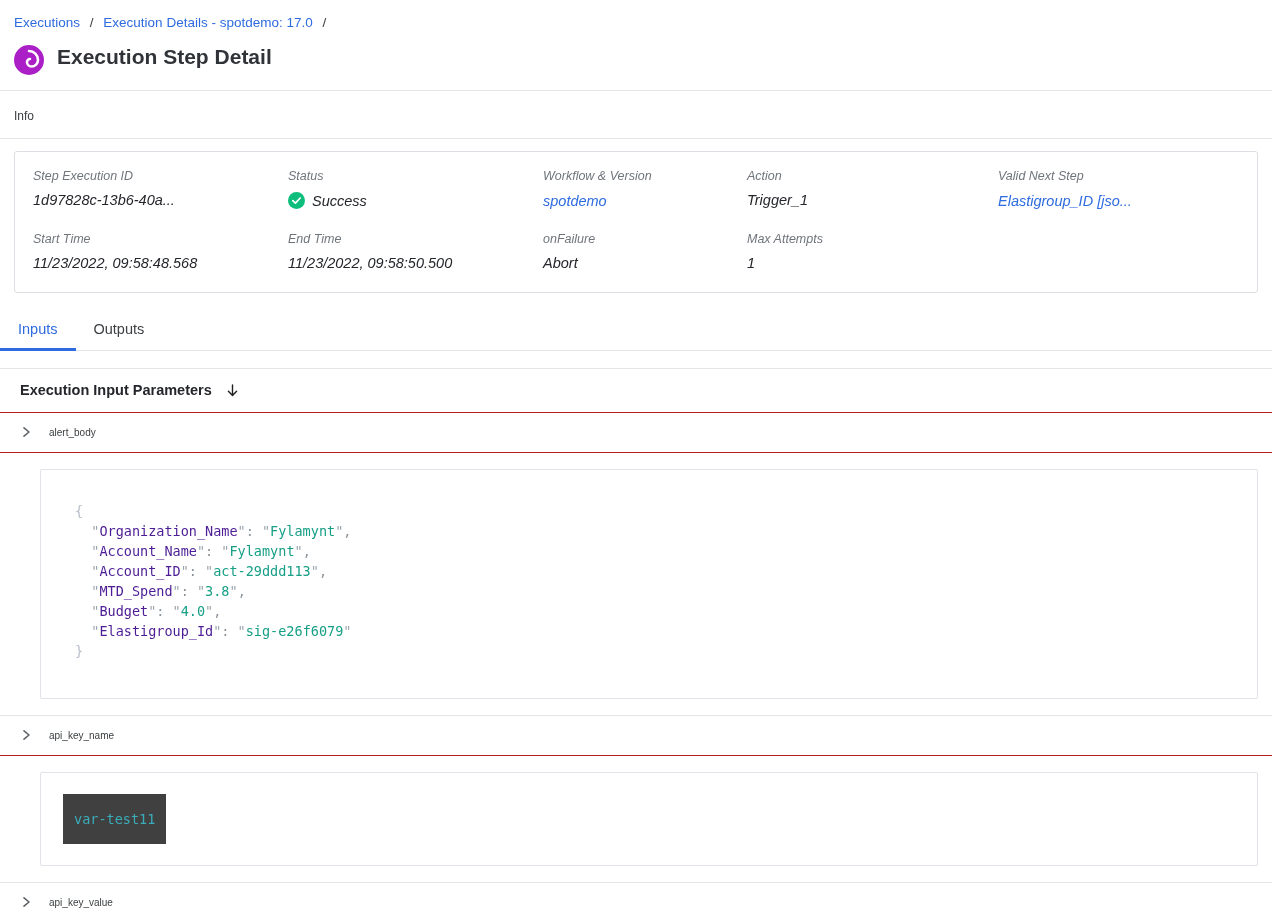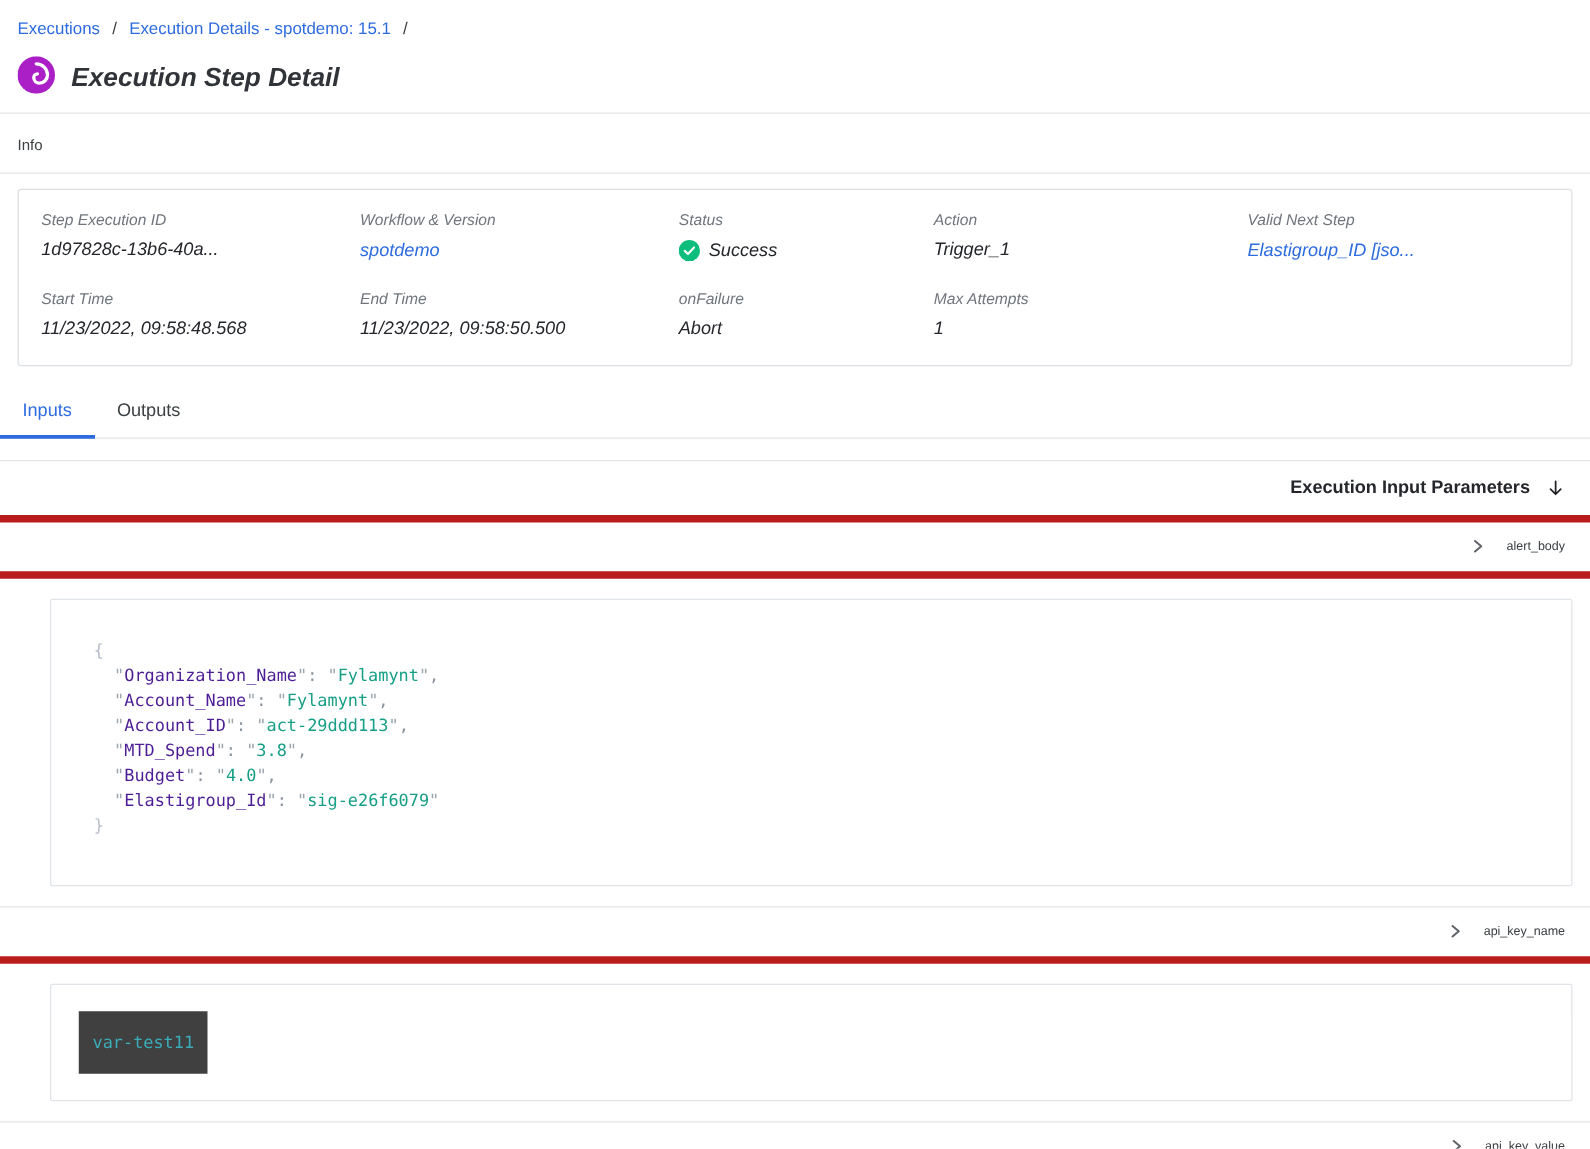--- a/index.html
+++ b/index.html
@@ -10,21 +10,21 @@
     -webkit-font-smoothing: antialiased;
   }
   .page { width: 100%; }
 
   
   .breadcrumb { padding: 15px 14px 6px; font-size: 13.5px; color: #5f6368; }
   .breadcrumb a { color: #2e6bdf; text-decoration: none; cursor: pointer; }
   .breadcrumb .sep { margin: 0 6px; color: #3c4043; }
 
   
-  .title-row { display: flex; align-items: flex-end; gap: 13px; padding: 9px 14px 15px; font-style: italic; }
+  .title-row { display: flex; align-items: flex-start; gap: 13px; padding: 9px 14px 15px; }
   .title-row .logo { width: 30px; height: 30px; flex: 0 0 auto; }
   .page-title { font-size: 21px; font-weight: 700; color: #303338; margin: 0; }
   .page-subtitle { font-size: 20px; font-weight: 400; color: #55585e; margin-left: -2px; }
 
   .divider { height: 1px; background: #e3e5e8; }
 
   
   .info-heading { padding: 18px 14px 15px; font-size: 12px; font-weight: 400; color: #3c4043; }
   .info-card { margin: 12px 14px 0; border: 1px solid #dcdfe3; border-radius: 3px; padding: 17px 18px 21px; font-style: italic; }
   .info-grid { display: grid; grid-template-columns: 255px 255px 204px 251px 1fr; row-gap: 22px; }
@@ -35,21 +35,21 @@
   .check-icon { width: 17px; height: 17px; display: inline-block; }
 
   
   .tabs { display: flex; margin-top: 19px; border-bottom: 1px solid #e3e5e8; padding-left: 0; }
   .tab { padding: 9px 18px 11px; font-size: 14.5px; color: #3c4043; cursor: pointer;
          border-bottom: 3px solid transparent; margin-bottom: -1px; }
   .tab.active { color: #2e6bdf; font-weight: 500; border-bottom-color: #2e6bdf; }
 
   
   .params-section { margin-top: 17px; border-top: 1px solid #e3e5e8; }
-  .row { display: flex; align-items: center; border-bottom: 6px solid #b91c1c; justify-content: flex-end; }
+  .row { display: flex; align-items: center; border-bottom: 1px solid #b91c1c; }
   .params-row { gap: 13px; padding: 13px 20px 14px; }
   .params-title { font-size: 14.5px; font-weight: 600; color: #24262b; }
   .arrow-btn { display: inline-flex; align-items: center; cursor: pointer; }
   .section-row { gap: 17px; padding: 13px 20px 14px; cursor: pointer; }
   .section-name { font-size: 10px; color: #3c4043; }
   .chev { display: inline-flex; }
 
   
   .code-box { margin: 16px 14px 16px 40px; border: 1px solid #e0e3e7; border-radius: 2px; }
   pre.code { margin: 0; padding: 31px 34px 37px; white-space: pre;
@@ -65,21 +65,21 @@
           font-family: "DejaVu Sans Mono", monospace; font-size: 13.5px; color: #3aacba; }
 </style>
 </head>
 <body>
 
 <div class="page">
 
   <nav class="breadcrumb">
     <a>Executions</a>
     <span class="sep">/</span>
-    <a>Execution Details - spotdemo: 15.1</a>
+    <a>Execution Details - spotdemo: 17.0</a>
     <span class="sep">/</span>
   </nav>
 
   <header class="title-row">
     <span class="logo">
       <svg width="30" height="30" viewBox="0 0 30 30">
         <circle cx="15" cy="15" r="15" fill="#ab1fc6"></circle>
         <path d="M15 6 a9 9 0 0 1 9 9 a6.5 6.5 0 0 1 -6.5 6.5 a4.5 4.5 0 0 1 -4.5 -4.5 a3 3 0 0 1 3 -3" stroke="#ffffff" stroke-width="2.6" fill="none" stroke-linecap="round"></path>
       </svg>
     </span>
@@ -90,41 +90,41 @@
 
   <div class="info-heading">Info</div>
   <div class="divider"></div>
 
   <section class="info-card">
     <div class="info-grid">
 
       <div class="field">
         <div class="f-label">Step Execution ID</div>
         <div class="f-value">1d97828c-13b6-40a...</div>
-      </div>
-
-      <div class="field">
-        <div class="f-label">Workflow &amp; Version</div>
-        <a class="f-value">spotdemo</a>
       </div>
 
       <div class="field">
         <div class="f-label">Status</div>
         <div class="f-value status-val">
           <span class="check-icon">
             <svg width="17" height="17" viewBox="0 0 17 17">
               <circle cx="8.5" cy="8.5" r="8.5" fill="#0cbd7c"></circle>
               <path d="M4.8 8.7 L7.4 11.2 L12.2 6" stroke="#ffffff" stroke-width="1.7" fill="none" stroke-linecap="round" stroke-linejoin="round"></path>
             </svg>
           </span>
           <span>Success</span>
         </div>
       </div>
 
       <div class="field">
+        <div class="f-label">Workflow &amp; Version</div>
+        <a class="f-value">spotdemo</a>
+      </div>
+
+      <div class="field">
         <div class="f-label">Action</div>
         <div class="f-value">Trigger_1</div>
       </div>
 
       <div class="field">
         <div class="f-label">Valid Next Step</div>
         <a class="f-value">Elastigroup_ID [jso...</a>
       </div>
 
       <div class="field">

